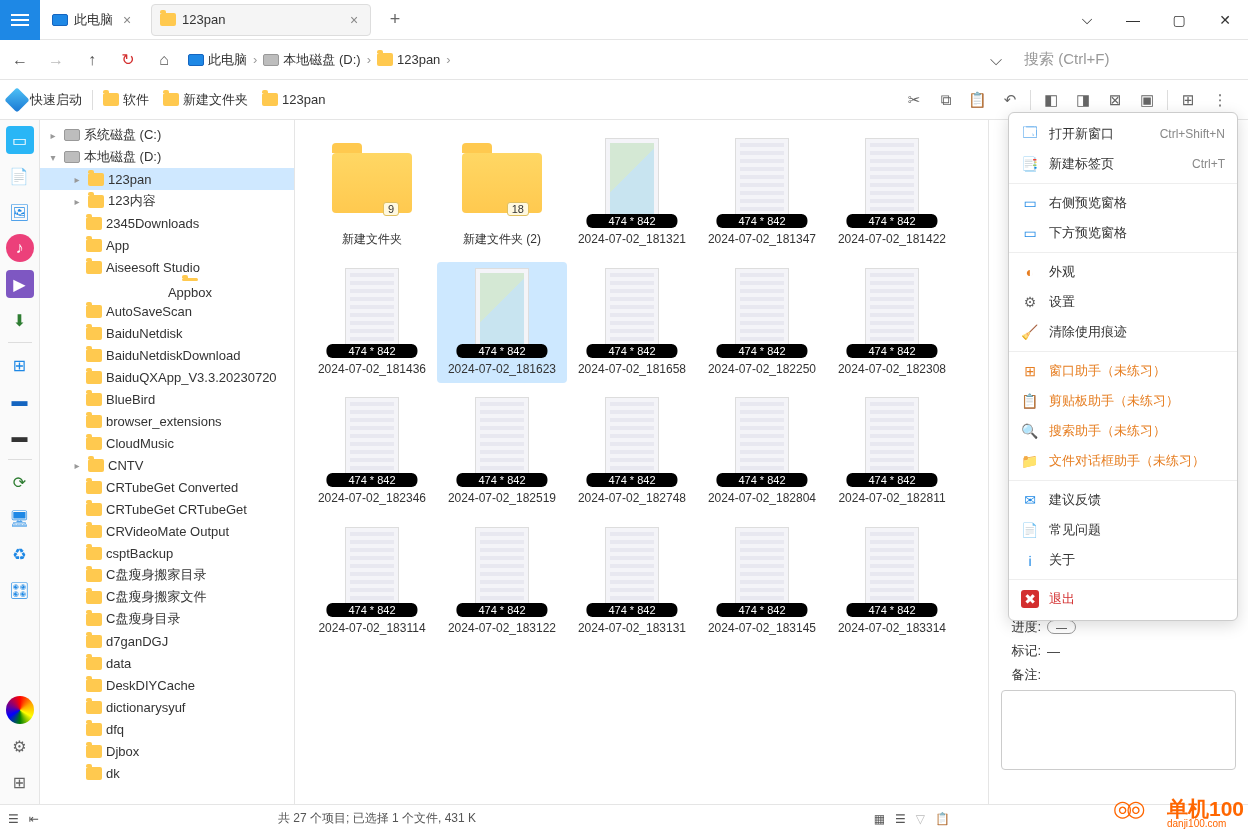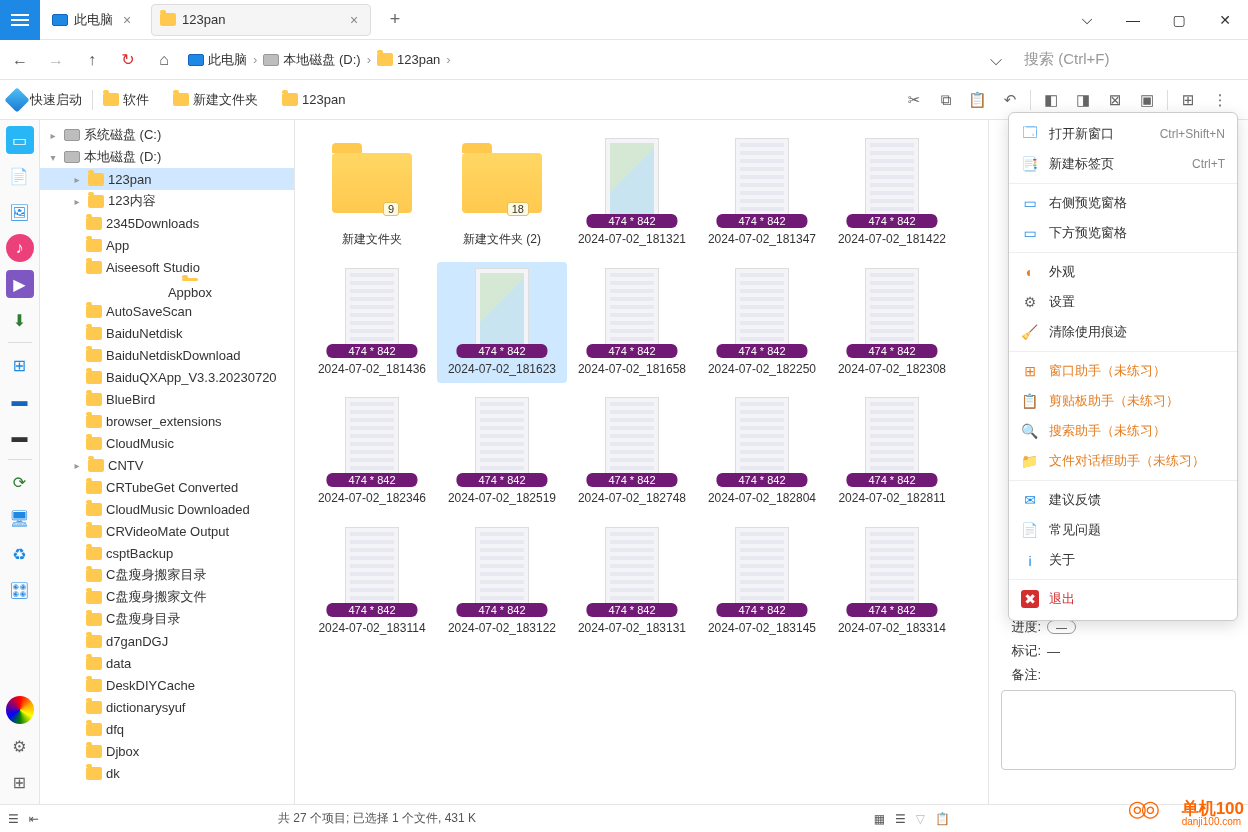--- a/index.html
+++ b/index.html
@@ -47,21 +47,21 @@
 .grid { display: grid; grid-template-columns: repeat(5, 130px); gap: 8px 0; }
 .item { display: flex; flex-direction: column; align-items: center; padding: 6px; border-radius: 4px; cursor: pointer; }
 .item.selected { background: #cde8ff; }
 .thumb { width: 90px; height: 90px; display: flex; align-items: center; justify-content: center; position: relative; }
 .folder-thumb { width: 80px; height: 60px; background: linear-gradient(#ffd764, #ffc94f); border-radius: 4px; position: relative; }
 .folder-thumb::before { content: ''; position: absolute; top: -10px; left: 0; width: 30px; height: 10px; background: #ffc94f; border-radius: 4px 4px 0 0; }
 .folder-count { position: absolute; bottom: 12px; right: 18px; background: #fff9e0; border: 1px solid #e0c060; border-radius: 3px; padding: 0 4px; font-size: 11px; }
 .img-thumb { width: 54px; height: 90px; background: #f4f4f8; border: 1px solid #ddd; position: relative; overflow: hidden; }
 .img-thumb::after { content: ''; position: absolute; inset: 4px; background: repeating-linear-gradient(#e8e8f0 0 4px, #f4f4f8 4px 8px); }
 .img-thumb.map::after { background: linear-gradient(135deg, #d4e8d4 40%, #c8e4f0 40%); }
-.badge { position: absolute; bottom: 0; left: 50%; transform: translateX(-50%); background: #701a75; color: #fff; font-size: 11px; padding: 1px 22px; border-radius: 6px; white-space: nowrap; }
+.badge { position: absolute; bottom: 0; left: 50%; transform: translateX(-50%); background: #000000; color: #fff; font-size: 11px; padding: 1px 22px; border-radius: 6px; white-space: nowrap; }
 .item-name { font-size: 12px; text-align: center; margin-top: 4px; max-width: 120px; word-break: break-all; line-height: 1.3; }
 
 .right-panel { width: 260px; border-left: 1px solid #e5e5e5; padding: 12px; }
 .panel-row { display: flex; align-items: center; gap: 6px; margin: 6px 0; font-size: 13px; }
 .panel-row .label { width: 40px; text-align: right; }
 .panel-btn-row { display: flex; gap: 8px; margin: 12px 0; }
 .panel-btn { flex: 1; border: 1px solid #999; border-radius: 14px; padding: 4px 0; text-align: center; cursor: pointer; font-size: 13px; }
 .panel-note { border: 1px solid #ccc; border-radius: 4px; height: 80px; margin-top: 4px; }
 
 .statusbar { height: 28px; display: flex; align-items: center; padding: 0 8px; border-top: 1px solid #e5e5e5; font-size: 12px; color: #555; }
@@ -72,21 +72,21 @@
 .context-menu { position: absolute; top: 112px; right: 10px; width: 230px; background: #fff; border: 1px solid #ccc; border-radius: 6px; box-shadow: 0 4px 16px rgba(0,0,0,0.15); padding: 6px 0; z-index: 100; }
 .menu-item { display: flex; align-items: center; padding: 6px 12px; gap: 10px; cursor: pointer; font-size: 13px; }
 .menu-icon { width: 18px; height: 18px; display: flex; align-items: center; justify-content: center; font-size: 14px; }
 .menu-shortcut { margin-left: auto; color: #888; font-size: 12px; }
 .menu-sep { height: 1px; background: #eee; margin: 4px 0; }
 .menu-item.orange { color: #e67e22; }
 .menu-item.red { color: #d32f2f; }
 
 .watermark { position: absolute; right: 4px; bottom: 2px; display: flex; align-items: center; gap: 4px; }
 .watermark-text { display: flex; flex-direction: column; align-items: flex-start; line-height: 1; }
-.watermark-big { font-size: 17px; font-weight: bold; color: #ff6600; }
+.watermark-big { font-size: 21px; font-weight: bold; color: #ff6600; }
 .watermark-small { font-size: 10px; color: #ff6600; }
 .watermark-logo { width: 50px; height: 34px; position: relative; }
 .watermark-logo::before { content: '◎◎'; position: absolute; font-size: 22px; color: #ff6600; letter-spacing: -6px; }
 
 .progress-pill { border: 1px solid #999; border-radius: 8px; padding: 0 8px; font-size: 11px; }
 </style>
 </head>
 <body>
 
 <div class="titlebar">
@@ -138,21 +138,21 @@
   <div class="nav-btn">⌵</div>
   <div class="search-box">搜索 (Ctrl+F)</div>
 </div>
 
 <div class="quickbar">
   <div class="quick-item">
     <div class="quick-launch-icon"></div>
     <span>快速启动</span>
   </div>
   <div style="width:1px;height:20px;background:#ddd"></div>
-  <div id="quick-items" style="display:flex;gap:24px">
+  <div id="quick-items" style="display:flex;gap:14px">
       <div class="quick-item">
         <div class="folder-icon"></div>
         <span>软件</span>
       </div>
       <div class="quick-item">
         <div class="folder-icon"></div>
         <span>新建文件夹</span>
       </div>
       <div class="quick-item">
         <div class="folder-icon"></div>
@@ -269,21 +269,21 @@
           <span class="tree-toggle" style="margin-left:-16px">▸</span>
           <div class="folder-icon"></div>
           <span>CNTV</span>
         </div>
         <div class="tree-item" style="padding-left: 46px;">
           <div class="folder-icon"></div>
           <span>CRTubeGet Converted</span>
         </div>
         <div class="tree-item" style="padding-left: 46px;">
           <div class="folder-icon"></div>
-          <span>CloudMusic Downloaded</span>
+          <span>CRTubeGet CRTubeGet</span>
         </div>
         <div class="tree-item" style="padding-left: 46px;">
           <div class="folder-icon"></div>
           <span>CRVideoMate Output</span>
         </div>
         <div class="tree-item" style="padding-left: 46px;">
           <div class="folder-icon"></div>
           <span>csptBackup</span>
         </div>
         <div class="tree-item" style="padding-left: 46px;">

